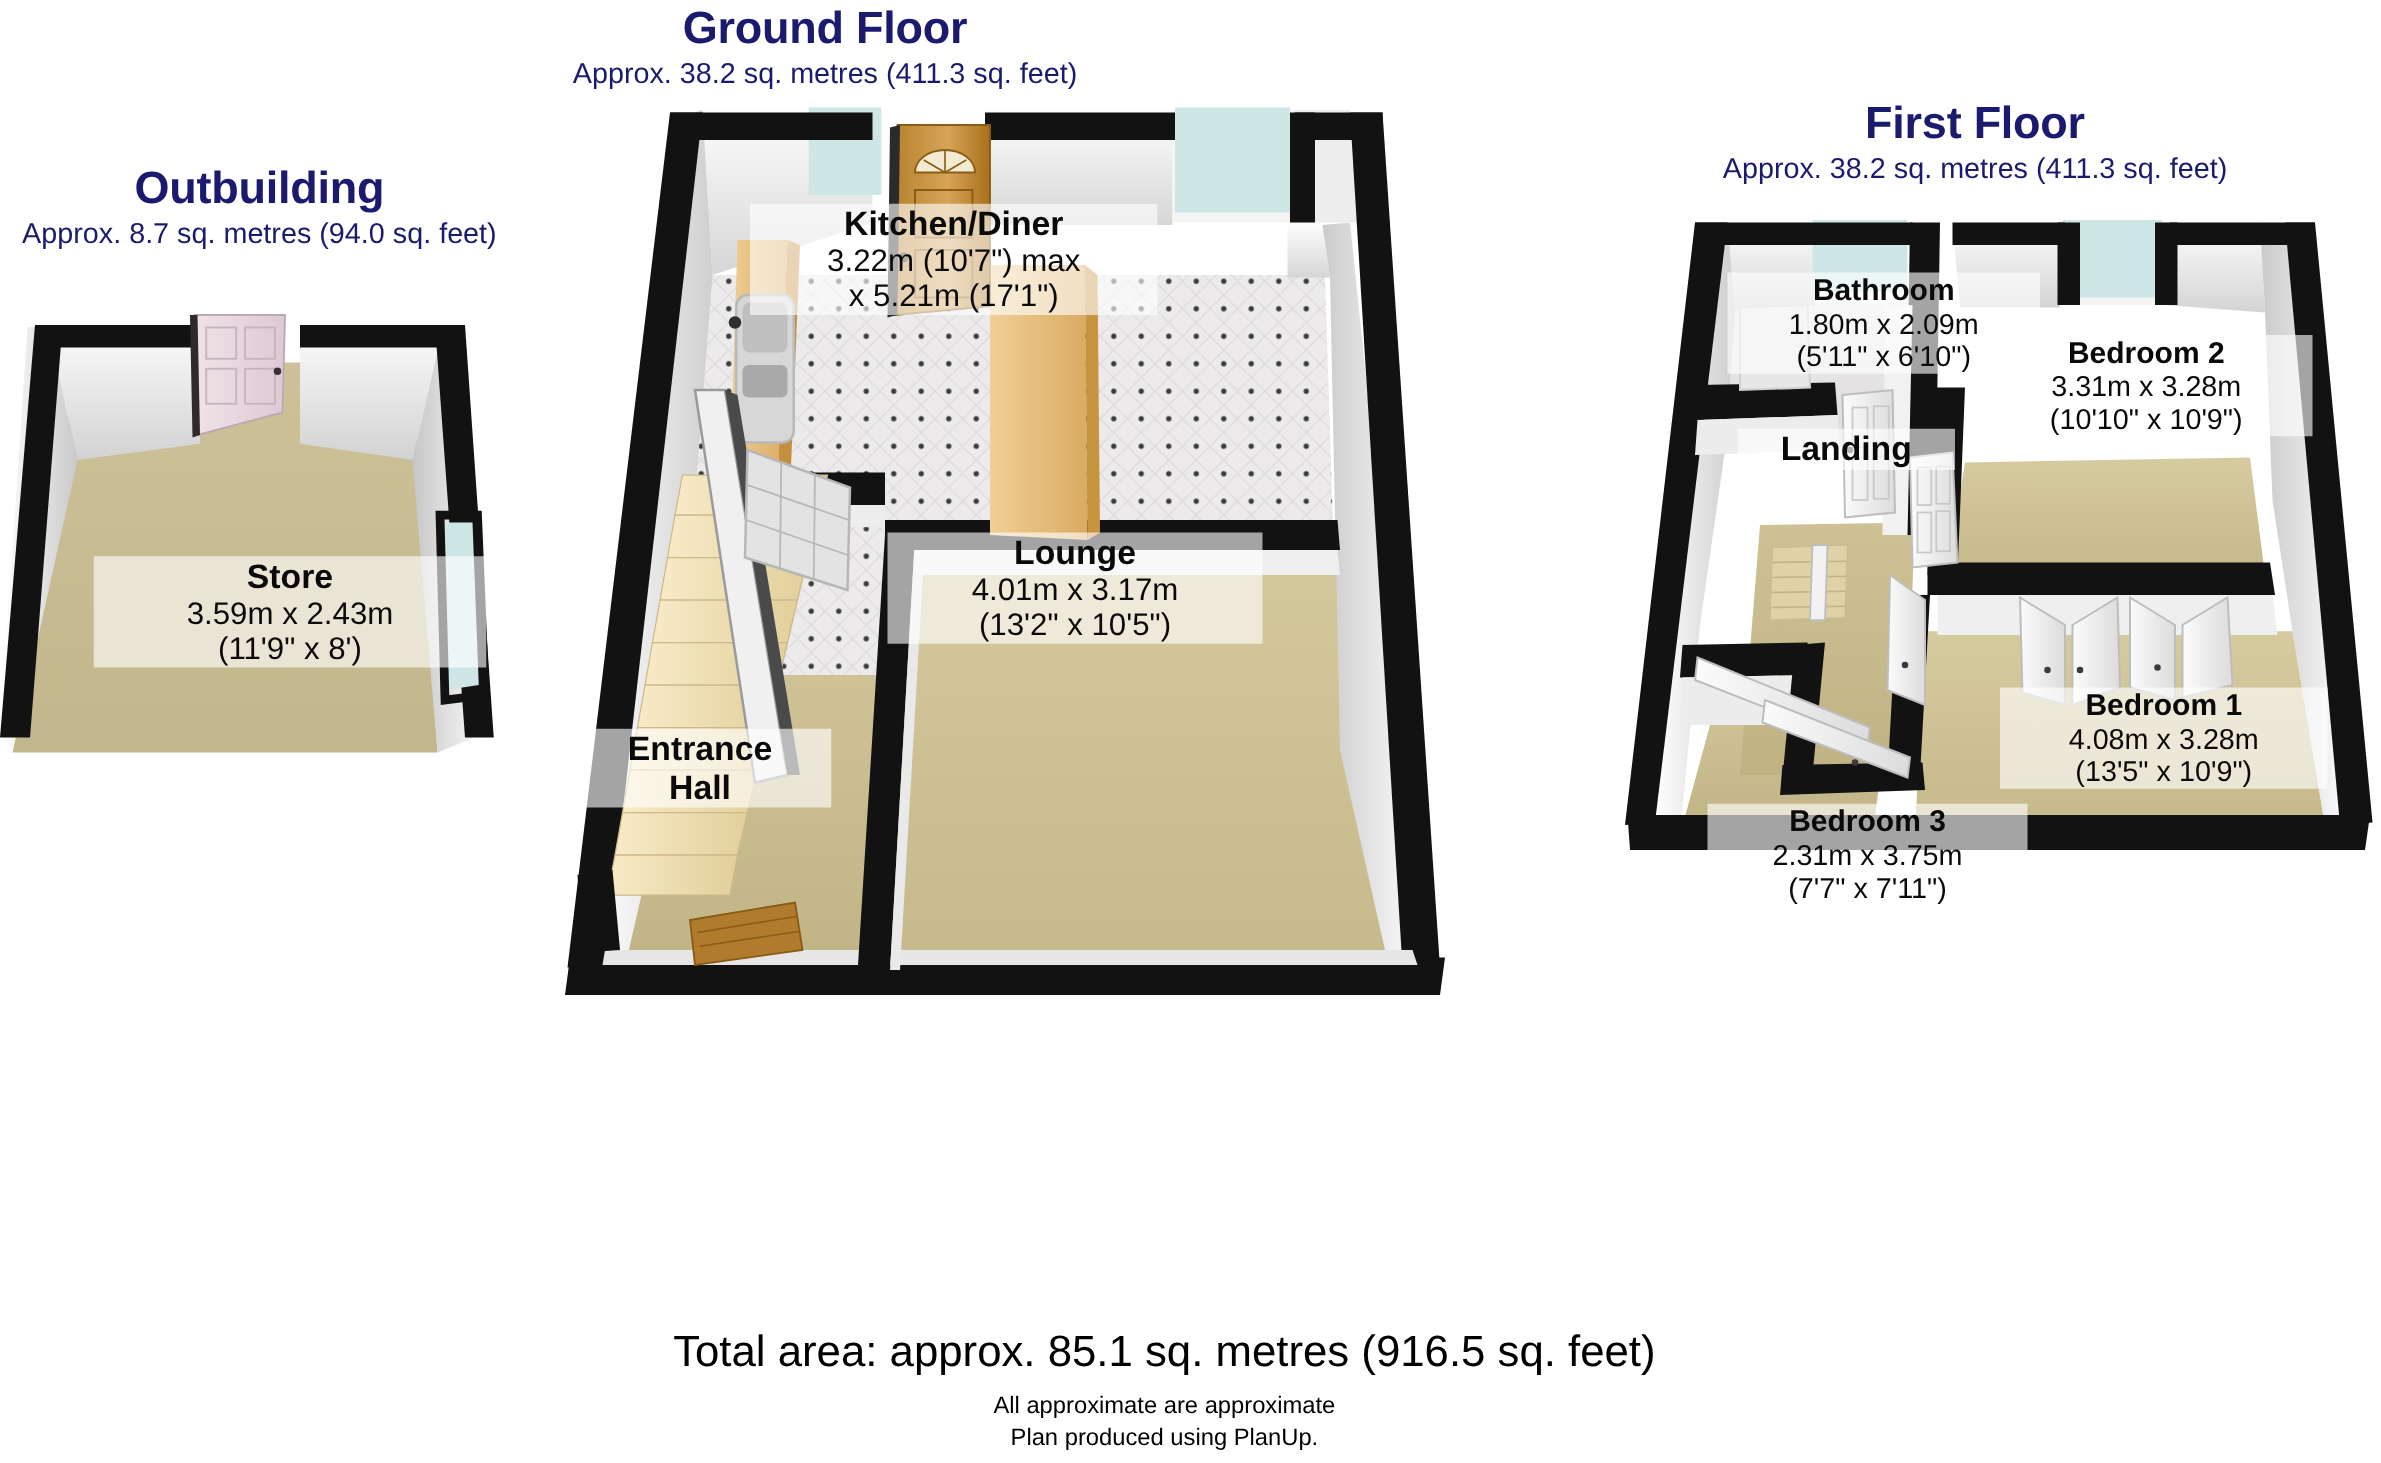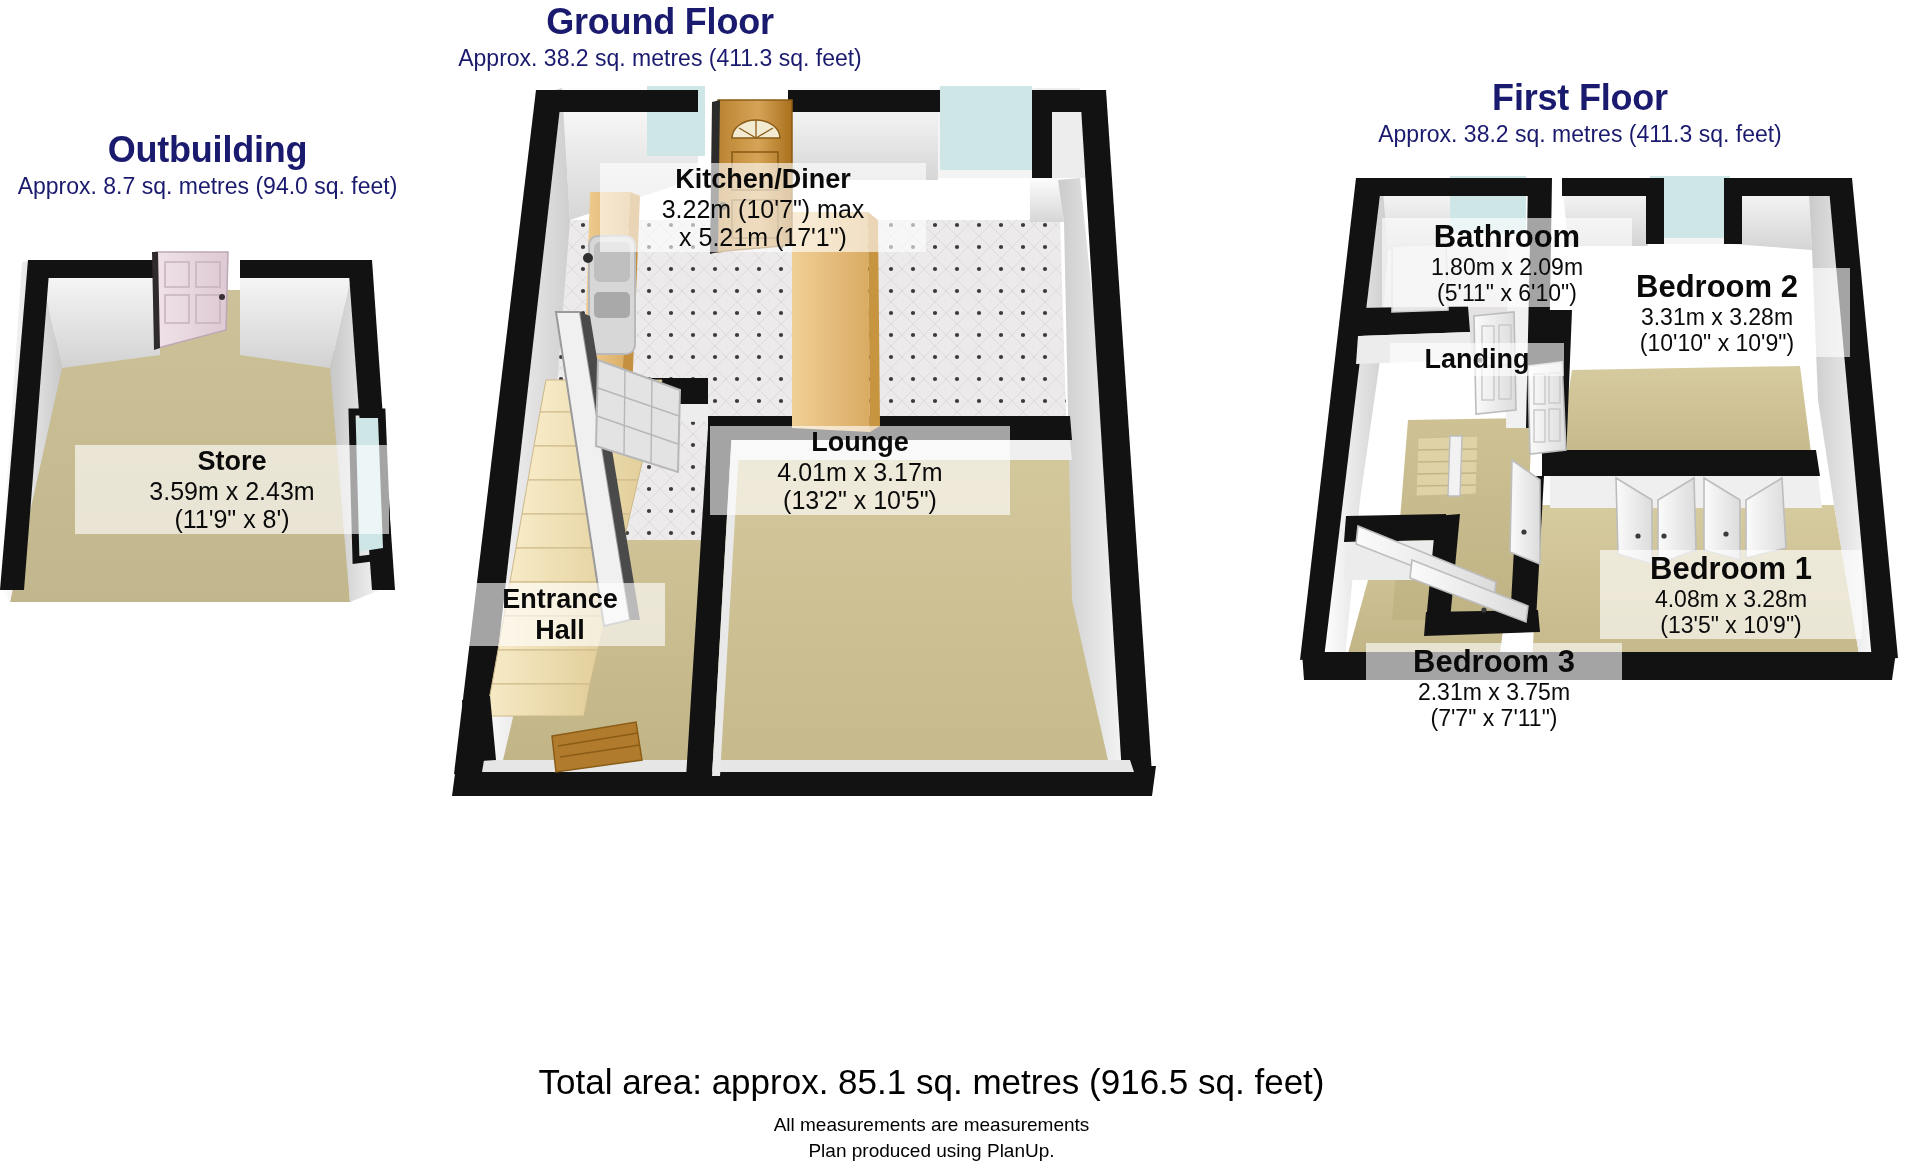--- a/index.html
+++ b/index.html
@@ -49,21 +49,21 @@
   }
   .room-label .rname {
     font-weight: bold;
     font-size: 27px;
     display: block;
   }
   .room-label .rdim {
     font-size: 25px;
     display: block;
   }
-  .room-label.small .rname { font-size: 31px; }
+  .room-label.small .rname { font-size: 24px; }
   .room-label.small .rdim  { font-size: 23px; }
 
   
   .footer {
     position: absolute;
     left: 0;
     width: 1863px;
     text-align: center;
   }
   .footer .total {
@@ -497,15 +497,15 @@
 </div>
 
 <div class="room-label small" style="left:1366px; top:643px; width:222px;">
   <span class="rname">Bedroom 3</span>
   <span class="rdim">2.31m x 3.75m</span>
   <span class="rdim">(7'7" x 7'11")</span>
 </div>
 
 <div class="footer" style="top:1062px;">
   <div class="total">Total area: approx. 85.1 sq. metres (916.5 sq. feet)</div>
-  <div class="note">All measurements are measurements</div>
+  <div class="note">All approximate are approximate</div>
   <div class="note" style="margin-top:0;">Plan produced using PlanUp.</div>
 </div>
 
 </body></html>

